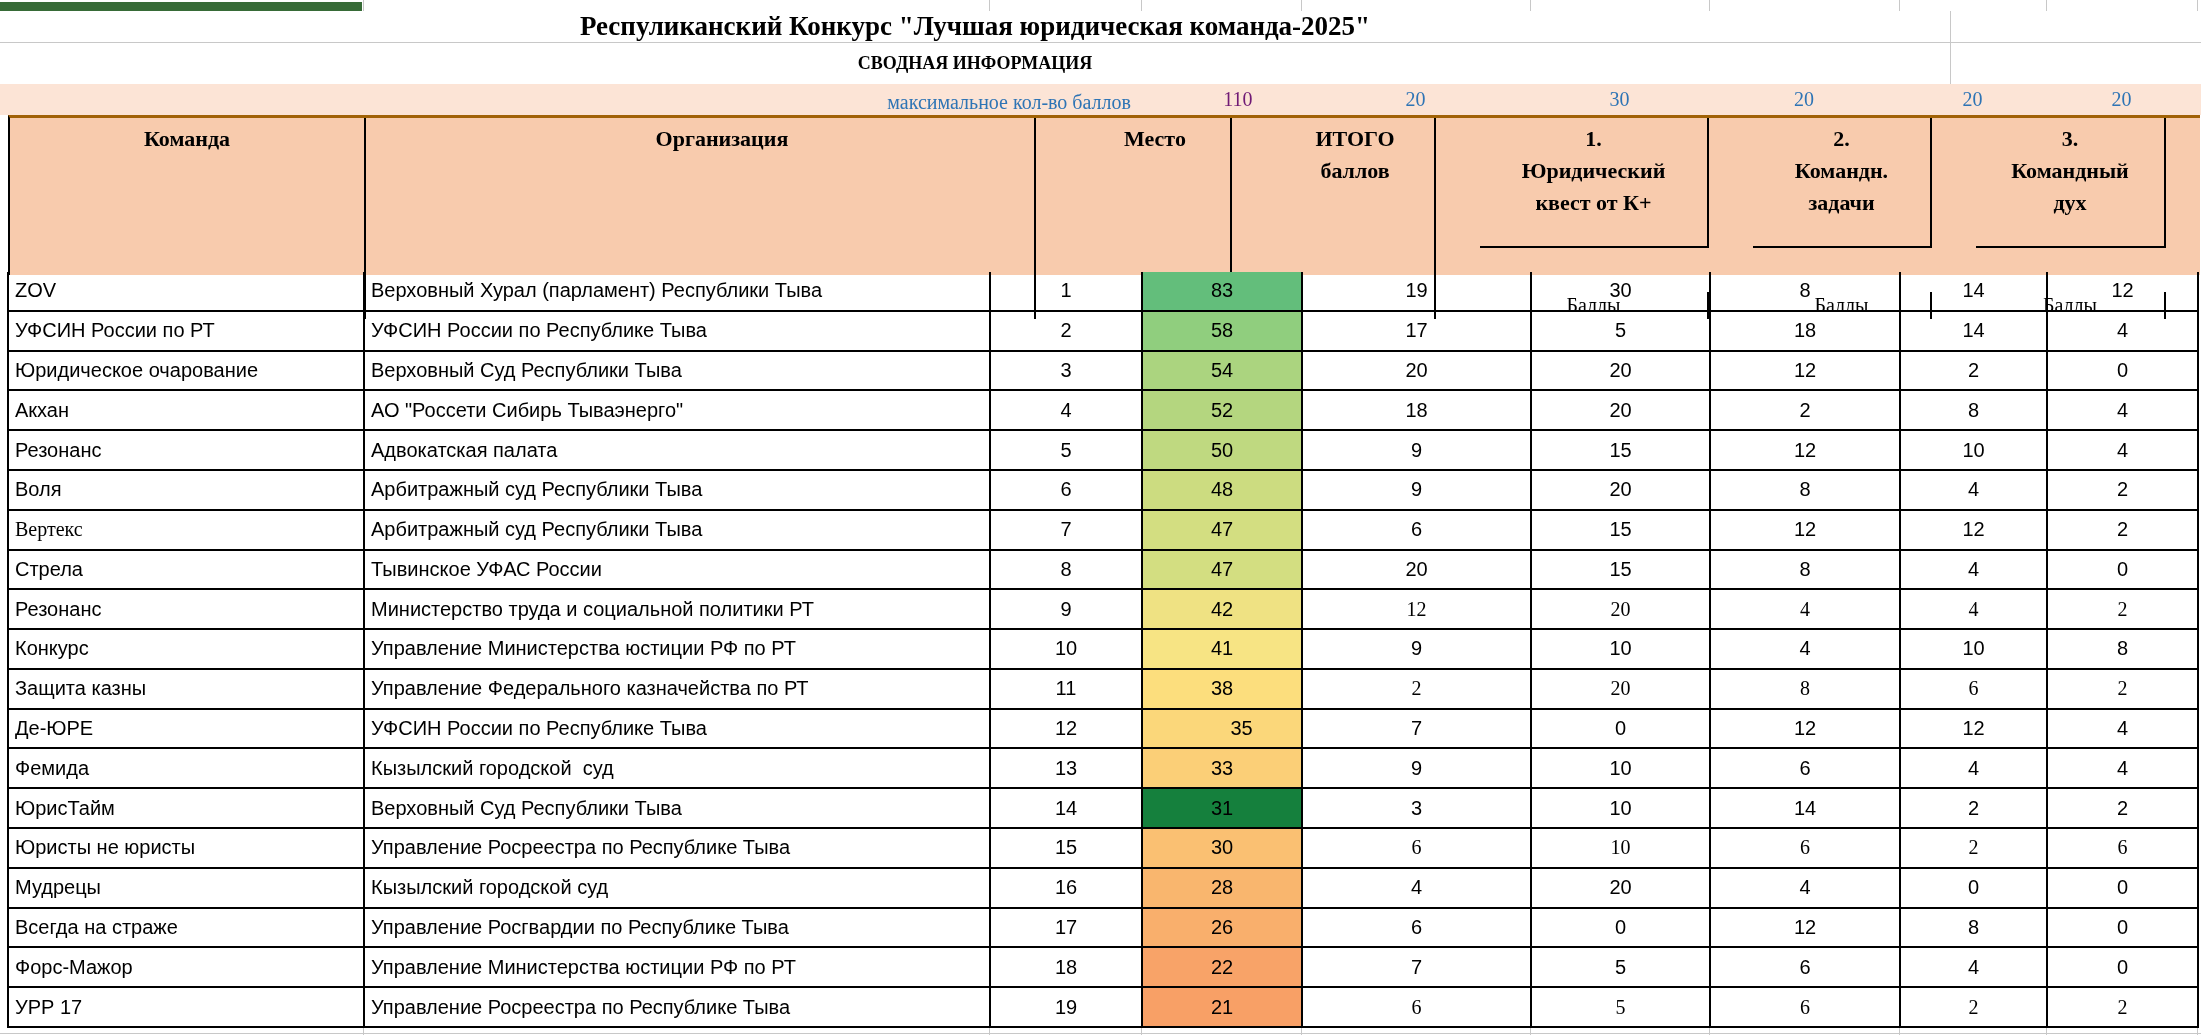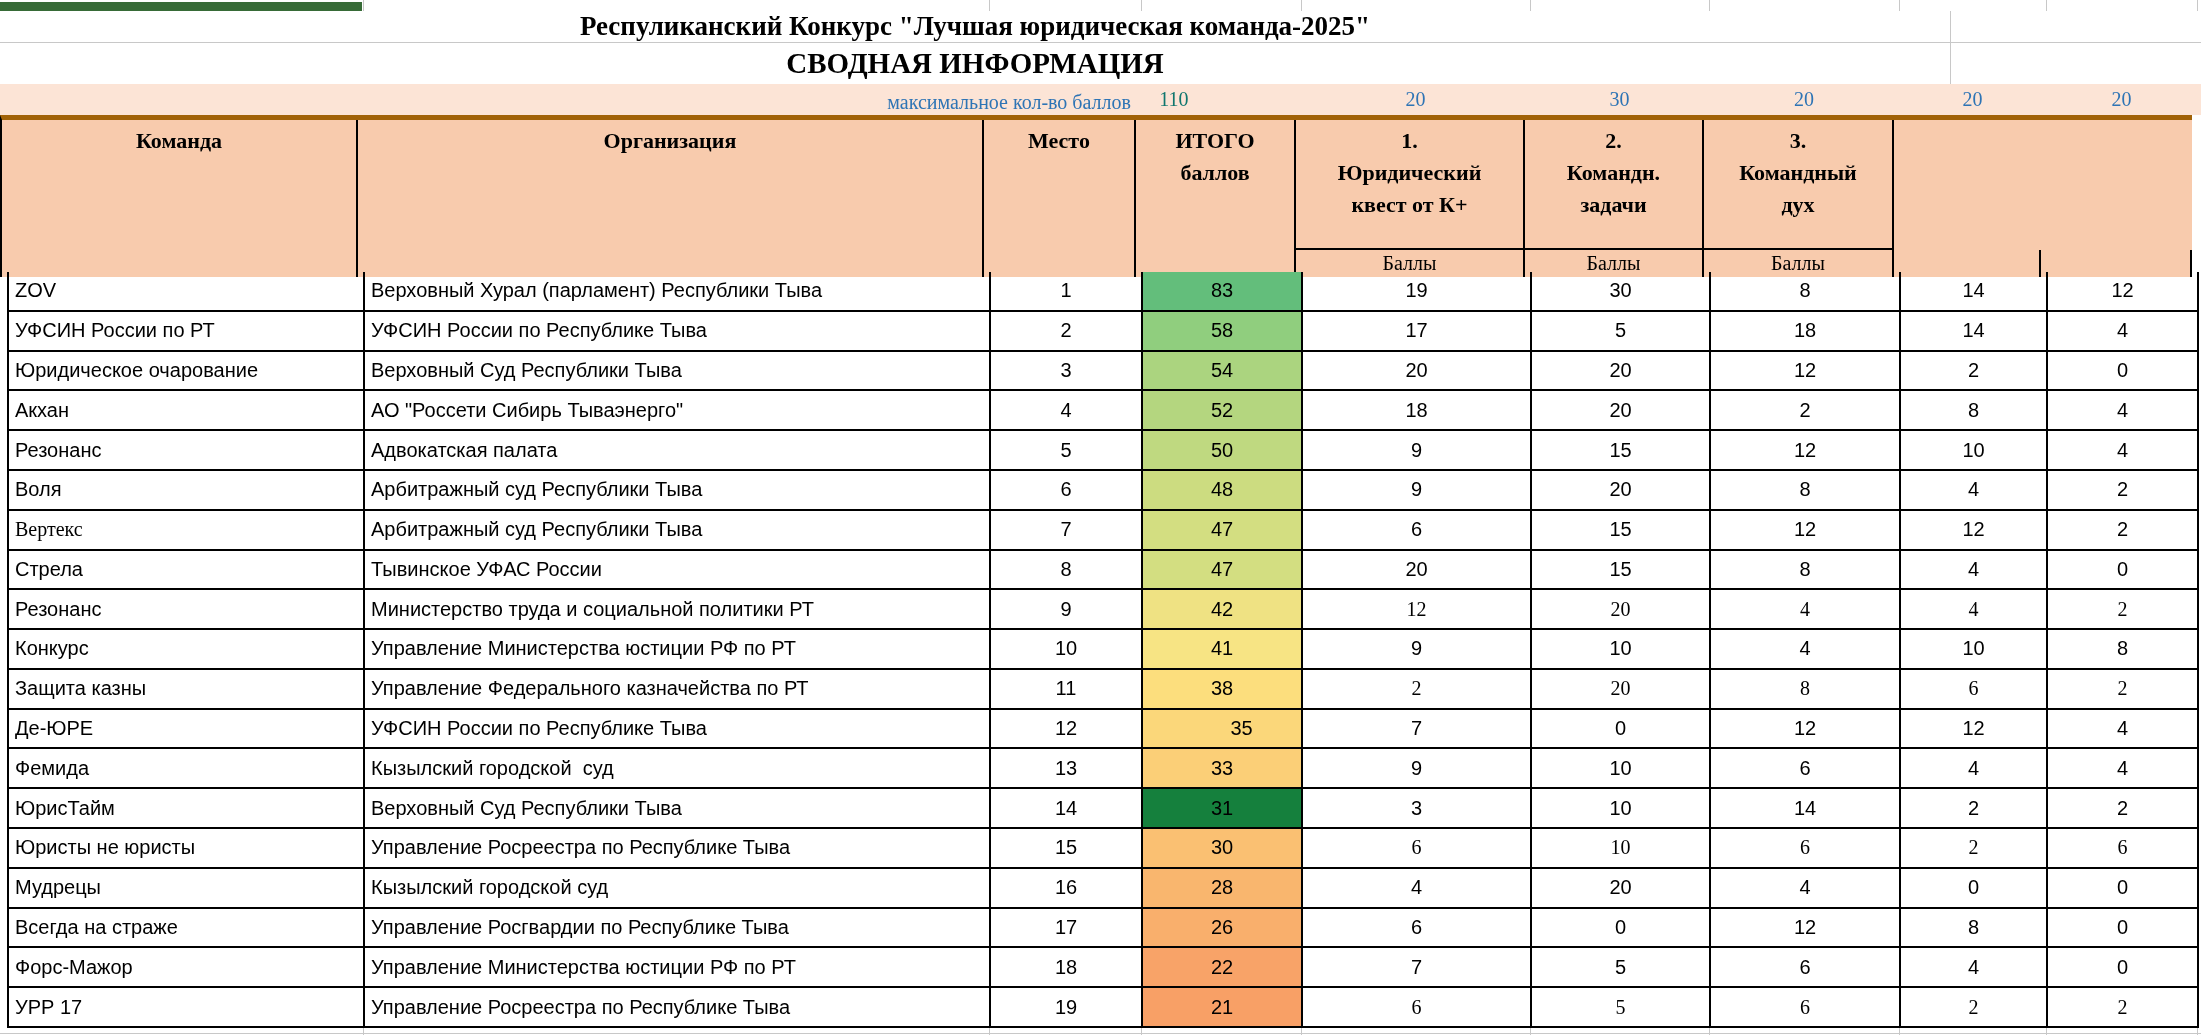--- a/index.html
+++ b/index.html
@@ -11,33 +11,33 @@
   .top-sliver{position:absolute;left:0;top:0;width:2201px;height:11px;background:#fff;}
   .green-bar{position:absolute;left:0;top:2px;width:362px;height:9px;}
   .vline{position:absolute;width:1px;background:#c8c8c8;}
   .hline{position:absolute;height:1px;background:#c8c8c8;}
   
   .title1{position:absolute;left:0;top:11px;width:1950px;height:31px;
     display:flex;align-items:center;justify-content:center;
     font-family:"Liberation Serif",serif;font-weight:bold;font-size:27px;}
   .title2{position:absolute;left:0;top:42px;width:1950px;height:42px;
     display:flex;align-items:center;justify-content:center;
-    font-family:"Liberation Serif",serif;font-weight:bold;font-size:29px;}
+    font-family:"Liberation Serif",serif;font-weight:bold;font-size:18px;}
   
   .maxrow{position:absolute;left:0;top:84px;width:2201px;height:31px;}
   .maxlabel{position:absolute;left:7px;top:0;width:1124px;height:37px;
     display:flex;align-items:center;justify-content:flex-end;
     font-family:"Liberation Serif",serif;font-size:20px;}
   .maxval{position:absolute;top:0;height:31px;display:flex;align-items:center;justify-content:center;
     font-family:"Liberation Serif",serif;font-size:20px;}
   
-  .header-grid{position:absolute;left:0;top:115px;width:2190px;height:157px;
+  .header-grid{position:absolute;left:8px;top:115px;width:2190px;height:157px;
     display:grid;grid-template-columns:356px 626px 152px 160px 229px 179px 190px 147px 151px;
     grid-template-rows:130px 27px;
-    border-top:5px solid #a16207;border-left:2px solid #000;}
+    border-top:3px solid #a16207;border-left:2px solid #000;gap:44px;}
   .hc{border-right:2px solid #000;display:flex;justify-content:center;align-items:flex-start;
     font-family:"Liberation Serif",serif;font-weight:bold;font-size:22px;text-align:center;
     white-space:pre-line;padding-top:5px;box-sizing:border-box;line-height:1.45;}
   .hc.span2{grid-row:1 / span 2;}
   .hc.subline{border-bottom:2px solid #000;}
   .hsub{border-right:2px solid #000;display:flex;align-items:center;justify-content:center;
     font-family:"Liberation Serif",serif;font-weight:normal;font-size:20px;box-sizing:border-box;}
   
   .data-grid{position:absolute;left:7px;top:272px;width:2190px;height:756px;
     display:grid;grid-template-columns:356px 626px 152px 160px 229px 179px 190px 147px 151px;
@@ -68,21 +68,21 @@
     </div>
 
   <div class="title1">Респуликанский Конкурс "Лучшая юридическая команда-2025"</div>
   <div class="hline" style="left:0;top:42px;width:2201px;"></div>
   <div class="title2">СВОДНАЯ ИНФОРМАЦИЯ</div>
   <div class="vline" style="left:1950px;top:11px;height:73px;"></div>
 
   <div class="maxrow" id="maxrow" style="background: rgb(252, 228, 214);">
     <div class="maxlabel" id="maxlabel" style="color: rgb(46, 116, 181);">максимальное кол-во баллов</div>
 
-  <div class="maxval" style="left: 1094px; width: 160px; color: #0f766e;">110</div>
+  <div class="maxval" style="left: 1158px; width: 160px; color: #701a75;">110</div>
       <div class="maxval" style="left: 1301px; width: 229px; color: rgb(46, 116, 181);">20</div>
       <div class="maxval" style="left: 1530px; width: 179px; color: rgb(46, 116, 181);">30</div>
       <div class="maxval" style="left: 1709px; width: 190px; color: rgb(46, 116, 181);">20</div>
       <div class="maxval" style="left: 1899px; width: 147px; color: rgb(46, 116, 181);">20</div>
       <div class="maxval" style="left: 2046px; width: 151px; color: rgb(46, 116, 181);">20</div>
     </div>
 
   <div class="header-grid" id="header-grid" style="background: rgb(248, 203, 173);">
     <div class="hc span2" style="grid-column:1;">Команда</div>
     <div class="hc span2" style="grid-column:2;">Организация</div>

